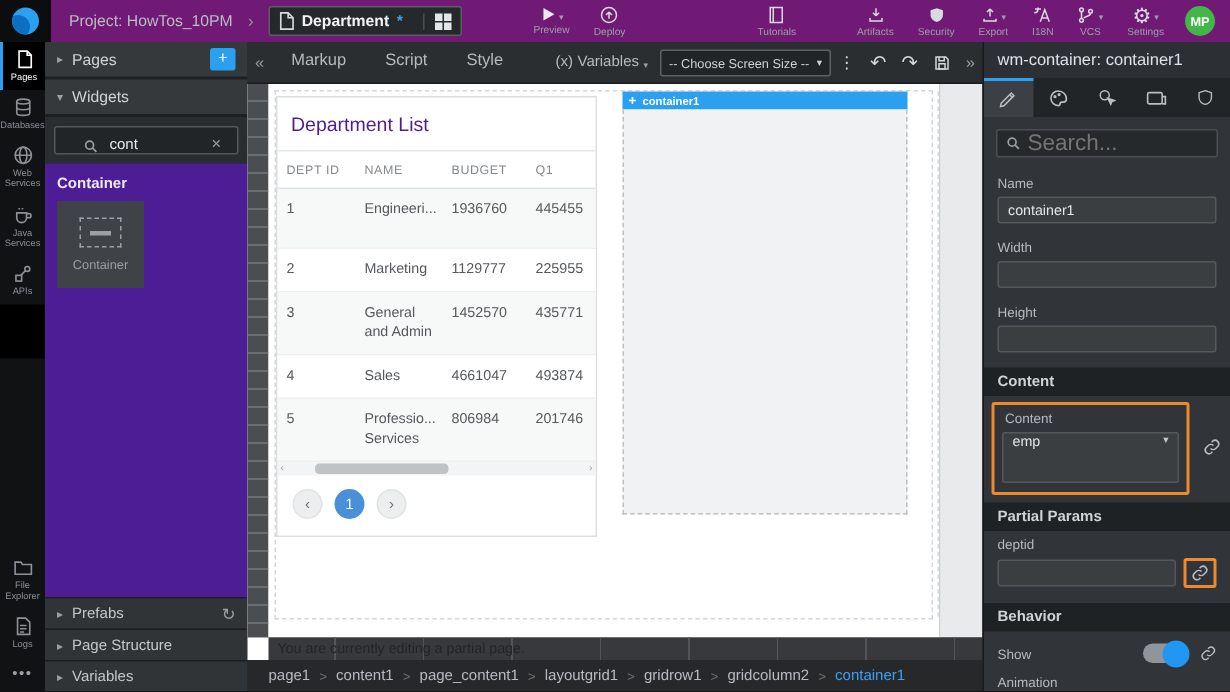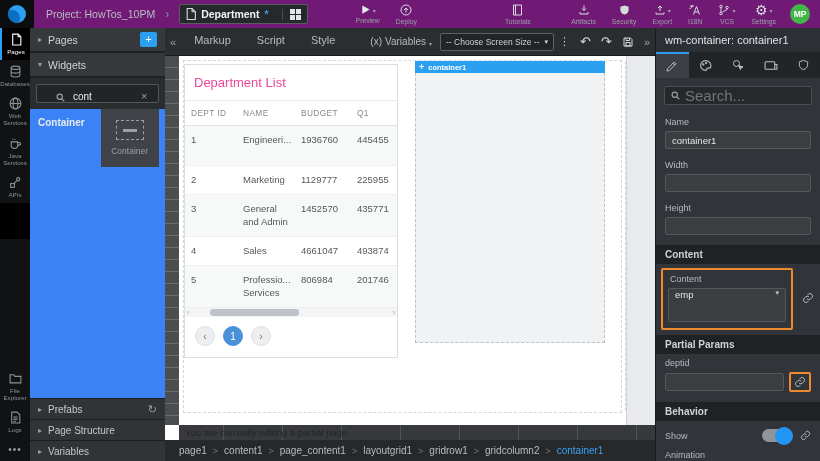--- a/index.html
+++ b/index.html
@@ -51,21 +51,21 @@
   .acc-chev{font-size:8px;color:#9aa0a6}
   .plus-btn{margin-left:auto;width:17px;height:15px;background:#2b9ff0;border-radius:2px;color:#fff;
             font-size:11px;line-height:14px;text-align:center;cursor:pointer}
   .searchwrap{background:#2a2d30;padding:6px}
   .searchbox{height:19px;border:1px solid #53575b;background:#222527;border-radius:2px;
              display:flex;align-items:flex-end;padding:0 19px;gap:8px;color:#dde1e4}
   .searchbox .q{color:#9aa0a6}
   .searchbox input{flex:1;background:transparent;border:0;outline:0;color:#e8ebed;font-size:10px;width:60px;
                    font-family:"Liberation Sans",sans-serif}
   .searchbox .x{color:#9aa0a6;font-size:11px;cursor:pointer}
-  .wgroup{background:#3b82f6;flex:1;display:flex;flex-direction:row}
+  .wgroup{background:#4c1d95;flex:1;display:flex;flex-direction:column}
   .wgroup-title{padding:8px 8px 6px;font-weight:bold;font-size:10px;color:#e8eaec}
   .tile{width:58px;height:58px;background:#3f4347;margin-left:8px;display:flex;flex-direction:column;
         align-items:center;justify-content:center;gap:6px;cursor:grab}
   .tile-ic{width:28px;height:20px;border:1px dashed #9aa0a6;display:flex;align-items:center;justify-content:center}
   .tile-ic i{width:14px;height:3px;background:#9aa0a6}
   .tile-lbl{font-size:8.5px;color:#9aa0a6}
   .bot-row{height:21px;background:#303437;border-top:1px solid #1c1e20;display:flex;align-items:center;
            padding:0 8px;gap:6px;color:#c3c8cd;font-size:10px;cursor:pointer}
   .bot-row .rfr{margin-left:auto;color:#9aa0a6;font-size:11px}
 
@@ -83,21 +83,21 @@
   .dots3{font-size:11px}
 
   
   .canvas{flex:1;position:relative;background:#e8eaec;overflow:hidden}
   .vruler{position:absolute;left:0;top:0;width:14px;height:100%;background:#4b4e51;
           background-image:repeating-linear-gradient(to bottom,transparent 0 11px,#6a6e72 11px 12px)}
   .page{position:absolute;left:14px;top:0;width:448px;bottom:0;background:#fff;border-right:1px solid #cfd2d5}
   .page-outline{position:absolute;left:4px;right:4px;top:4px;bottom:12px;border:1px dashed #d4d7da;pointer-events:none}
 
   .tablecard{position:absolute;left:5px;top:8px;width:214px;background:#fff;border:1px solid #dcdfe2;font-size:9.5px;color:#55585c}
-  .tc-title{padding:10px 9px;font-size:13px;color:#ec4899;border-bottom:1px solid #e6e8ea}
+  .tc-title{padding:10px 9px;font-size:13px;color:#4c1d95;border-bottom:1px solid #e6e8ea}
   .tb-row{display:grid;grid-template-columns:52px 58px 56px 44px;border-bottom:1px solid #efefef;background:#fff}
   .tb-row.alt{background:#f7f8f8}
   .tb-row.tall{min-height:40px}
   .tb-row .td{padding:8px 6px;line-height:1.3;overflow:hidden}
   .tb-head{display:grid;grid-template-columns:52px 58px 56px 44px;border-bottom:1px solid #e0e3e5}
   .tb-head .th{padding:7px 6px;font-size:8.3px;color:#85898d;letter-spacing:.4px}
   .hscroll{height:9px;background:#f3f4f5;position:relative;display:flex;align-items:center;justify-content:space-between;
            padding:0 2px;color:#9aa0a6;font-size:7px}
   .hthumb{position:absolute;left:12%;width:42%;height:7px;background:#bfc3c7;border-radius:3px;top:1px}
   .pagin{display:flex;align-items:center;gap:8px;padding:9px 10px 11px}

